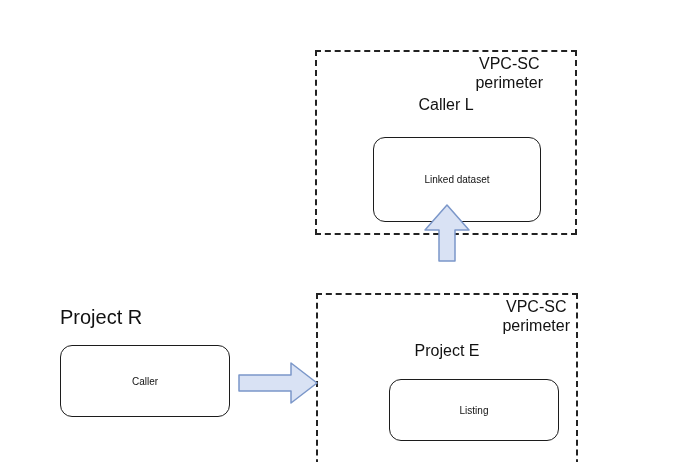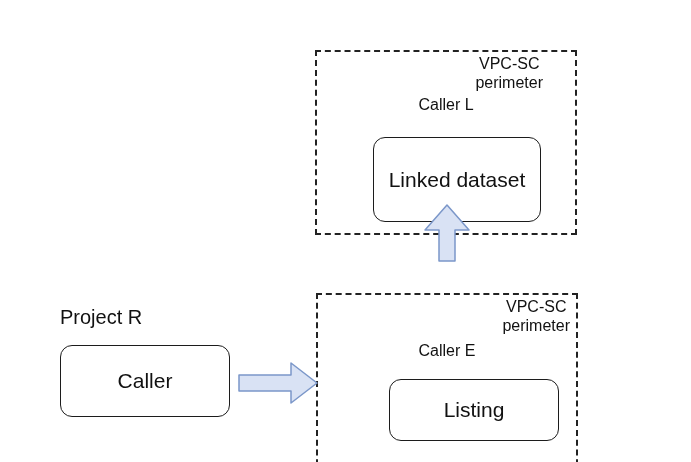--- a/index.html
+++ b/index.html
@@ -44,21 +44,21 @@
   .perimeter-top .project-label    { top: 43px; }
   .perimeter-bottom .project-label { top: 46px; }
   .node {
     position: absolute;
     border: 1.5px solid #1c1c1c;
     border-radius: 12px;
     background: #ffffff;
     display: flex;
     align-items: center;
     justify-content: center;
-    font-size: 21px;
+    font-size: 10px;
   }
   .node-linked  { left: 56px;  top: 85px;  width: 168px; height: 85px; }
   .node-listing { left: 71px;  top: 84px;  width: 170px; height: 62px; }
   .node-caller  { left: 60px;  top: 345px; width: 170px; height: 72px; }
   .label-project-r {
     position: absolute;
     left: 60px;
     top: 306px;
     width: 170px;
     text-align: left;
@@ -78,21 +78,21 @@
 perimeter</div>
     <div class="project-label">Caller L</div>
     <div class="node node-linked">
       <span>Linked dataset</span>
     </div>
   </div>
 
   <div class="perimeter-box perimeter-bottom">
     <div class="perimeter-label">VPC-SC
 perimeter</div>
-    <div class="project-label">Caller E</div>
+    <div class="project-label">Project E</div>
     <div class="node node-listing">
       <span>Listing</span>
     </div>
   </div>
 
   <div class="label-project-r">Project R</div>
   <div class="node node-caller">
     <span>Caller</span>
   </div>
 

